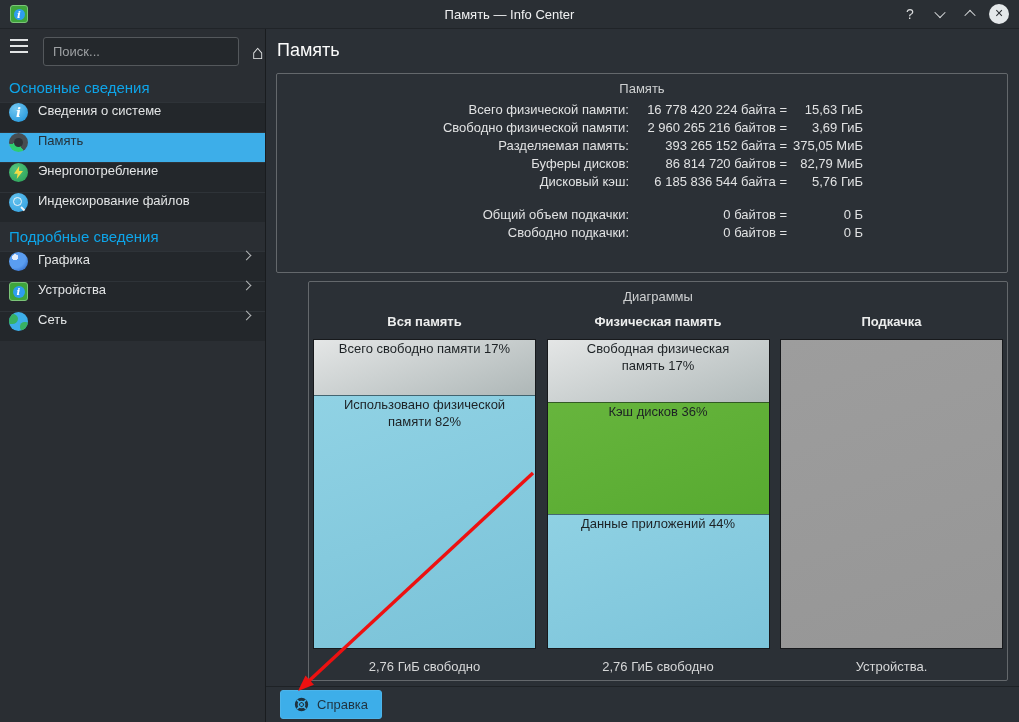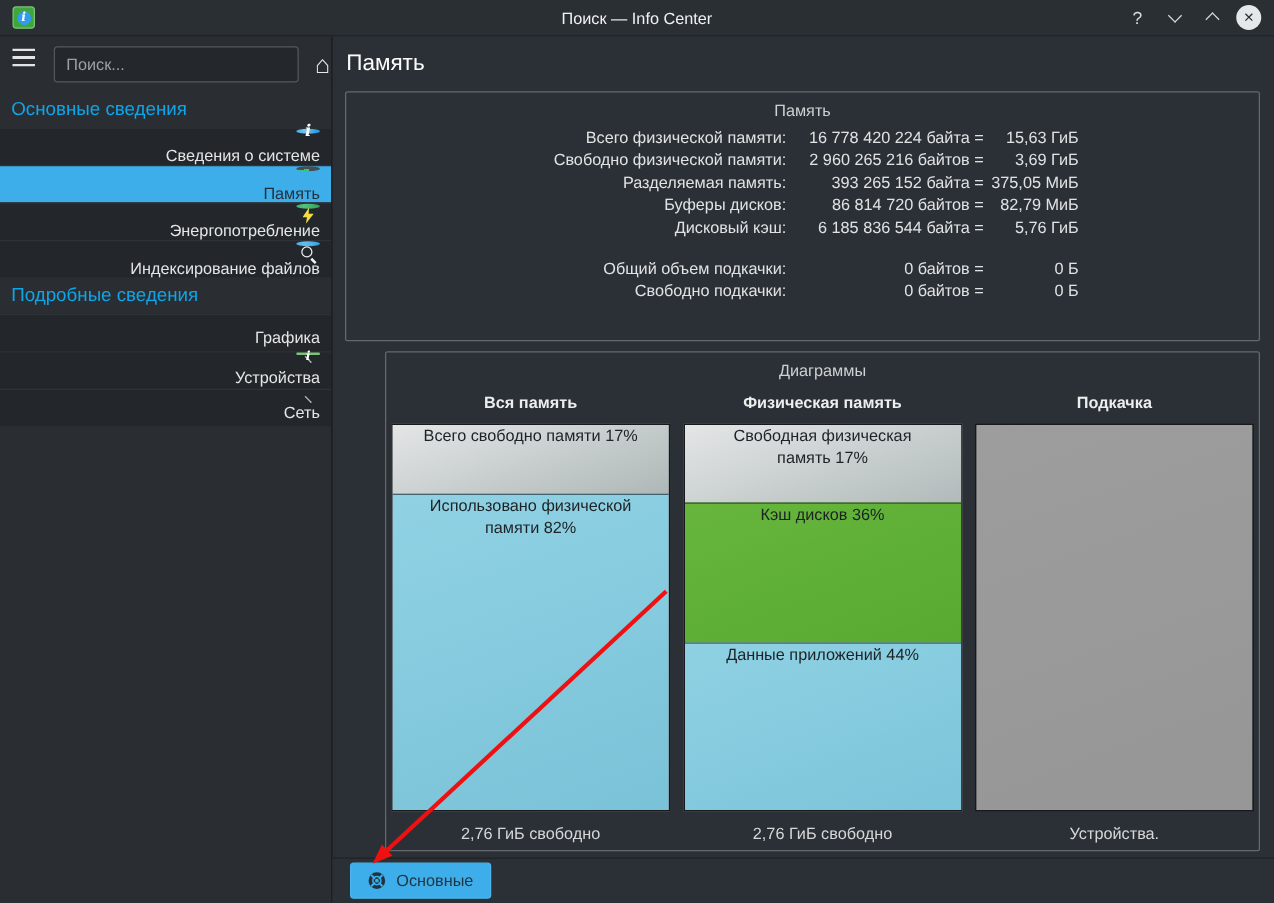--- a/index.html
+++ b/index.html
@@ -28,22 +28,22 @@
   .burger-btn { background:none; border:none; padding:2px; cursor:pointer; }
   .burger { display:block; width:18px; height:14px;
     background:linear-gradient(#e2e4e5 0 2px, transparent 2px 6px, #e2e4e5 6px 8px, transparent 8px 12px, #e2e4e5 12px 14px); }
   .search { flex:1; height:29px; background:#24282c; border:1px solid #54585c; border-radius:3px;
     color:#c7c9ca; padding:0 9px; font-size:13px; font-family:inherit; outline:none; }
   .search::placeholder { color:#9da0a3; }
   .home-btn { background:none; border:none; width:30px; height:30px; color:#e6e8e9; font-size:20px;
     display:flex; align-items:center; justify-content:center; cursor:pointer; padding:0; }
   .side-nav { overflow:hidden; }
   .section-header { height:29px; display:flex; align-items:center; padding:0 9px; font-size:15px; color:#0ea5e9; background:#2a2e33; }
-  .side-item { height:30px; display:flex; align-items:flex-end; gap:10px; padding:0 9px;
-    background:#23272b; border-top:1px solid #2e3338; color:#e3e5e6; cursor:pointer;flex-direction:column; }
+  .side-item { height:30px; display:flex; align-items:flex-start; gap:10px; padding:0 9px;
+    background:#23272b; border-top:1px solid #2e3338; color:#e3e5e6; cursor:pointer; }
   .side-item.selected { background:#3daee9; color:#24313a; }
   .chev-right { width:7px; height:7px; border-right:1.4px solid #b3b6b8; border-top:1.4px solid #b3b6b8;
     transform:rotate(45deg); margin-left:auto; margin-right:6px; }
   
   .icon { width:19px; height:19px; min-width:19px; border-radius:50%; position:relative; display:inline-block; }
   .icon-system-info { background:radial-gradient(circle at 35% 28%, #74c8f2, #2f9fe0 75%); }
   .icon-system-info::after { content:"i"; position:absolute; inset:0; display:flex; align-items:center; justify-content:center;
     color:#fff; font:italic bold 13px "DejaVu Serif",serif; }
   .icon-memory { background:conic-gradient(from 150deg, #2ecc71 0 110deg, #474d52 110deg 360deg); }
   .icon-memory::after { content:""; position:absolute; inset:5px; border-radius:50%; background:#2c3237; }
@@ -92,21 +92,21 @@
     height:29px; padding:0 13px; font-size:13px; color:#1f3340; cursor:pointer; font-family:inherit; }
   
   .arrow-overlay { position:absolute; left:0; top:0; width:1019px; height:722px; pointer-events:none; z-index:60; }
 </style>
 </head>
 <body>
 
 <div class="window">
   <div class="titlebar">
     <span class="icon icon-devices app-icon"></span>
-    <div class="tb-title">Поиск — Info Center</div>
+    <div class="tb-title">Память — Info Center</div>
     <div class="tb-controls">
       <button class="tb-btn">?</button>
       <button class="tb-btn">
           <span class="chev down"></span>
         </button>
       <button class="tb-btn">
           <span class="chev up"></span>
         </button>
       <button class="tb-close">
           <span>×</span>
@@ -256,21 +256,21 @@
           <svg width="15" height="15" viewBox="0 0 16 16">
             <circle cx="8" cy="8" r="5.6" fill="none" stroke="#1f3340" stroke-width="3"></circle>
             <circle cx="8" cy="8" r="2.2" fill="#3daee9" stroke="#1f3340" stroke-width="1.2"></circle>
             <g stroke="#3daee9" stroke-width="1.7">
               <line x1="3.2" y1="3.2" x2="6.4" y2="6.4"></line>
                 <line x1="12.8" y1="3.2" x2="9.6" y2="6.4"></line>
               <line x1="3.2" y1="12.8" x2="6.4" y2="9.6"></line>
                 <line x1="12.8" y1="12.8" x2="9.6" y2="9.6"></line>
             </g>
           </svg>
-          <span>Основные</span>
+          <span>Справка</span>
         </button>
       </div>
     </main>
   </div>
 </div>
 
 <svg class="arrow-overlay">
   <line id="arrow-line" stroke-width="3.4" x1="533" y1="473" x2="307.53064762328165" y2="682.1588034813813" stroke="#ed1111"></line>
   <polygon id="arrow-head" points="298,691 305.5134571966977,675.5731415721349 313.9465984913802,684.6639131512651" fill="#ed1111"></polygon>
 </svg>

